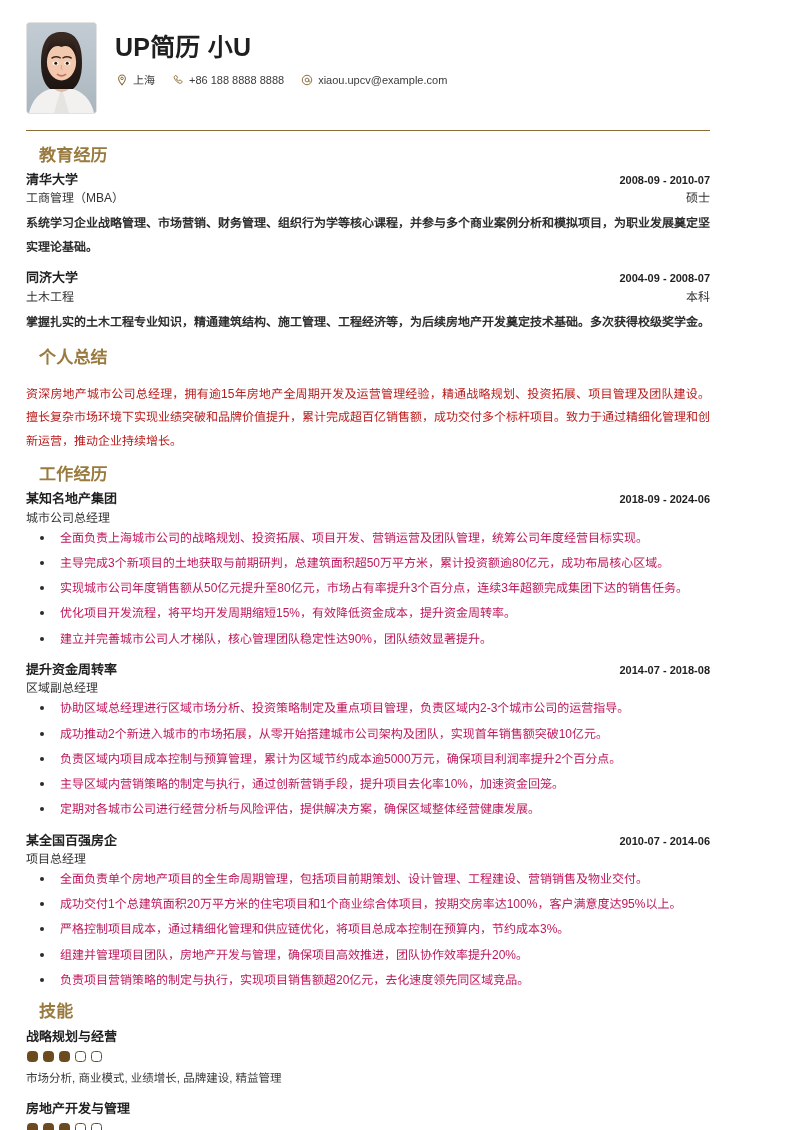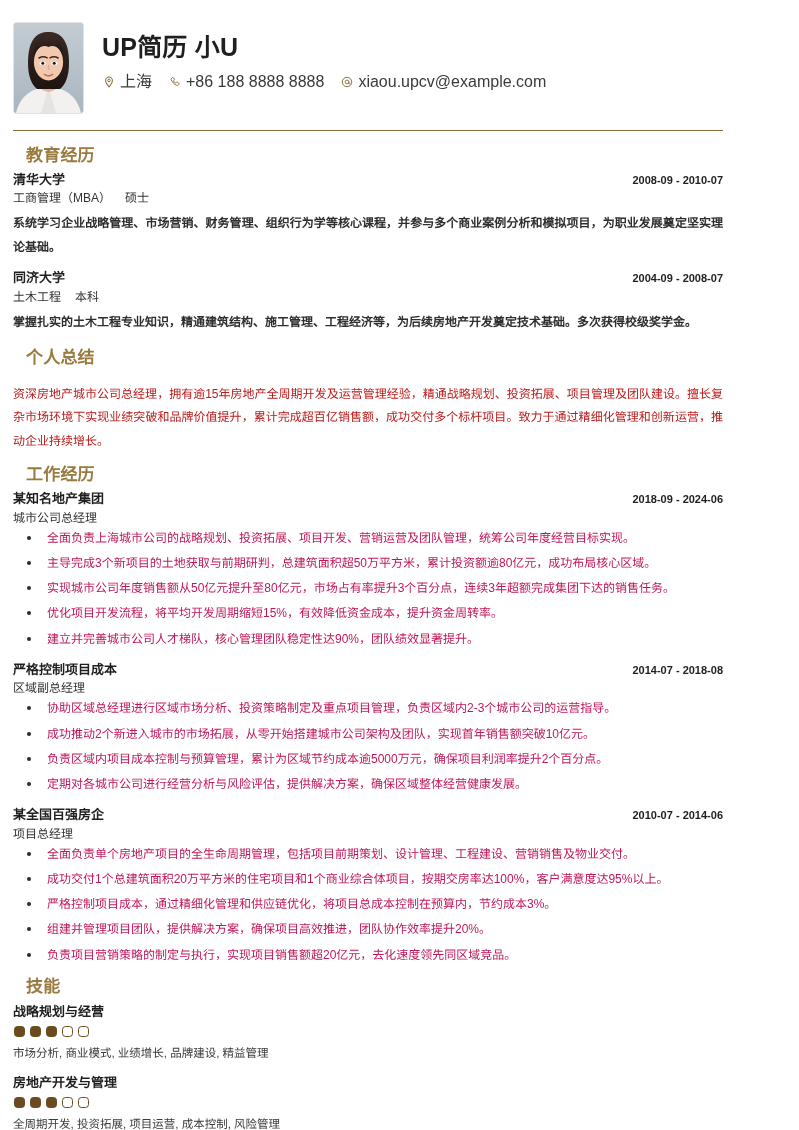--- a/index.html
+++ b/index.html
@@ -12,21 +12,21 @@
     color: #262626;
     -webkit-font-smoothing: antialiased;
   }
   .page {
     position: relative;
     width: 736px;
     height: 1130px;
     box-sizing: border-box;
     background: #ffffff;
     overflow: hidden;
-    padding: 0 13px;
+    padding: 0 26px;
   }
 
   
   .header {
     display: flex;
     align-items: flex-start;
     padding-top: 22px;
     padding-bottom: 10px;
   }
   .avatar {
@@ -52,21 +52,21 @@
     font-weight: 700;
     letter-spacing: 0.2px;
     color: #1f1f1f;
     line-height: 1.1;
     margin: 0 0 12px 0;
   }
   .contact-row {
     display: flex;
     align-items: center;
     flex-wrap: wrap;
-    font-size: 16px;
+    font-size: 11px;
     color: #3a3a3a;
     line-height: 1;
   }
   .contact-item {
     display: flex;
     align-items: center;
     margin-right: 16px;
   }
   .contact-item .ci-icon {
     display: inline-flex;
@@ -114,20 +114,21 @@
   .entry-date {
     font-size: 11px;
     font-weight: 700;
     color: #1f1f1f;
     white-space: nowrap;
     line-height: 1.5;
   }
   .entry-sub {
     display: flex;
     align-items: baseline;
+    justify-content: space-between;
     gap: 14px;
   }
   .entry-role {
     font-size: 12px;
     font-weight: 400;
     color: #333333;
     line-height: 1.5;
   }
   .entry-degree {
     font-size: 12px;
@@ -358,49 +359,50 @@
         <li>实现城市公司年度销售额从50亿元提升至80亿元，市场占有率提升3个百分点，连续3年超额完成集团下达的销售任务。</li>
         <li>优化项目开发流程，将平均开发周期缩短15%，有效降低资金成本，提升资金周转率。</li>
         <li>建立并完善城市公司人才梯队，核心管理团队稳定性达90%，团队绩效显著提升。</li>
       </ul>
     </div>
 
     <div class="sec-gap-sm"></div>
 
     <div class="entry">
       <div class="entry-head">
-        <div class="entry-org">严格控制项目成本</div>
+        <div class="entry-org">提升资金周转率</div>
         <div class="entry-date">2014-07 - 2018-08</div>
       </div>
       <div class="entry-sub">
         <div class="entry-role">区域副总经理</div>
       </div>
       <ul class="bullets">
         <li>协助区域总经理进行区域市场分析、投资策略制定及重点项目管理，负责区域内2-3个城市公司的运营指导。</li>
         <li>成功推动2个新进入城市的市场拓展，从零开始搭建城市公司架构及团队，实现首年销售额突破10亿元。</li>
         <li>负责区域内项目成本控制与预算管理，累计为区域节约成本逾5000万元，确保项目利润率提升2个百分点。</li>
+        <li>主导区域内营销策略的制定与执行，通过创新营销手段，提升项目去化率10%，加速资金回笼。</li>
         <li>定期对各城市公司进行经营分析与风险评估，提供解决方案，确保区域整体经营健康发展。</li>
       </ul>
     </div>
 
     <div class="sec-gap-sm"></div>
 
     <div class="entry">
       <div class="entry-head">
         <div class="entry-org">某全国百强房企</div>
         <div class="entry-date">2010-07 - 2014-06</div>
       </div>
       <div class="entry-sub">
         <div class="entry-role">项目总经理</div>
       </div>
       <ul class="bullets">
         <li>全面负责单个房地产项目的全生命周期管理，包括项目前期策划、设计管理、工程建设、营销销售及物业交付。</li>
         <li>成功交付1个总建筑面积20万平方米的住宅项目和1个商业综合体项目，按期交房率达100%，客户满意度达95%以上。</li>
         <li>严格控制项目成本，通过精细化管理和供应链优化，将项目总成本控制在预算内，节约成本3%。</li>
-        <li>组建并管理项目团队，提供解决方案，确保项目高效推进，团队协作效率提升20%。</li>
+        <li>组建并管理项目团队，房地产开发与管理，确保项目高效推进，团队协作效率提升20%。</li>
         <li>负责项目营销策略的制定与执行，实现项目销售额超20亿元，去化速度领先同区域竞品。</li>
       </ul>
     </div>
   </div>
 
   <div class="sec-gap-sm"></div>
 
   <div class="section">
     <div class="section-title">技能</div>
 

